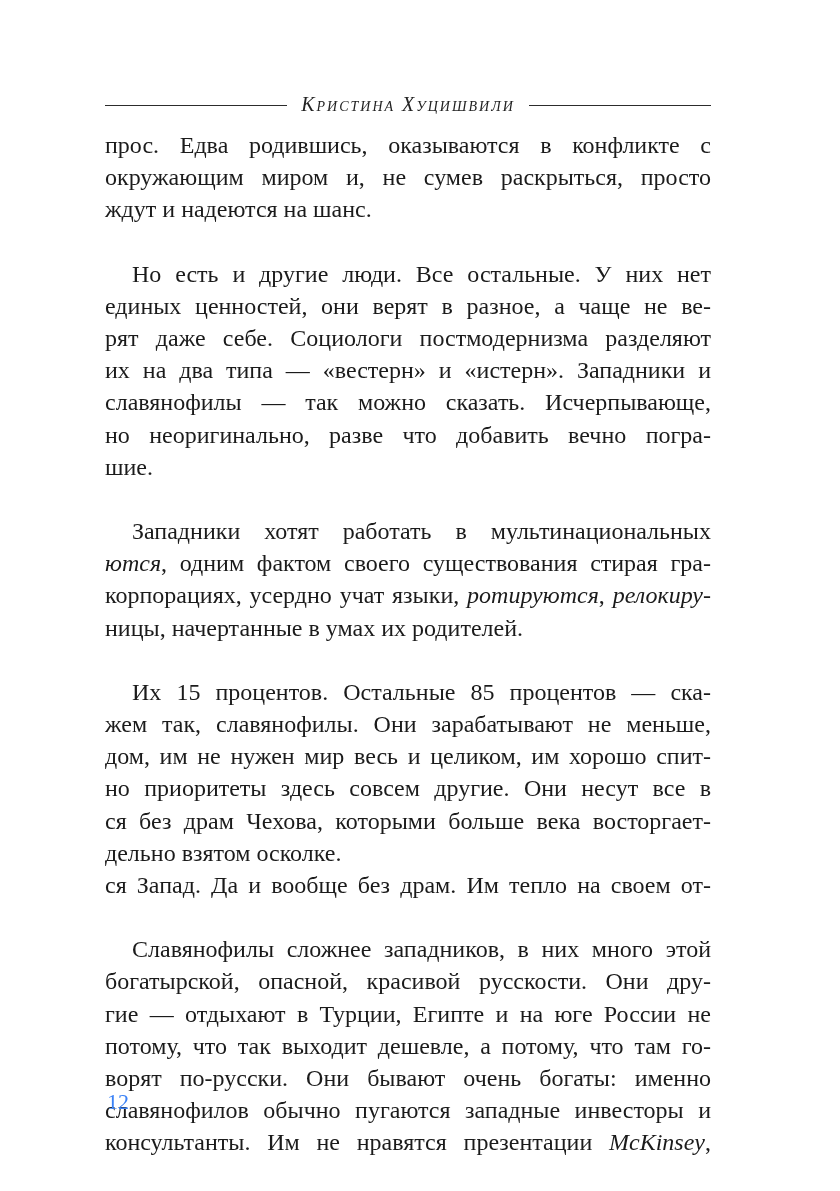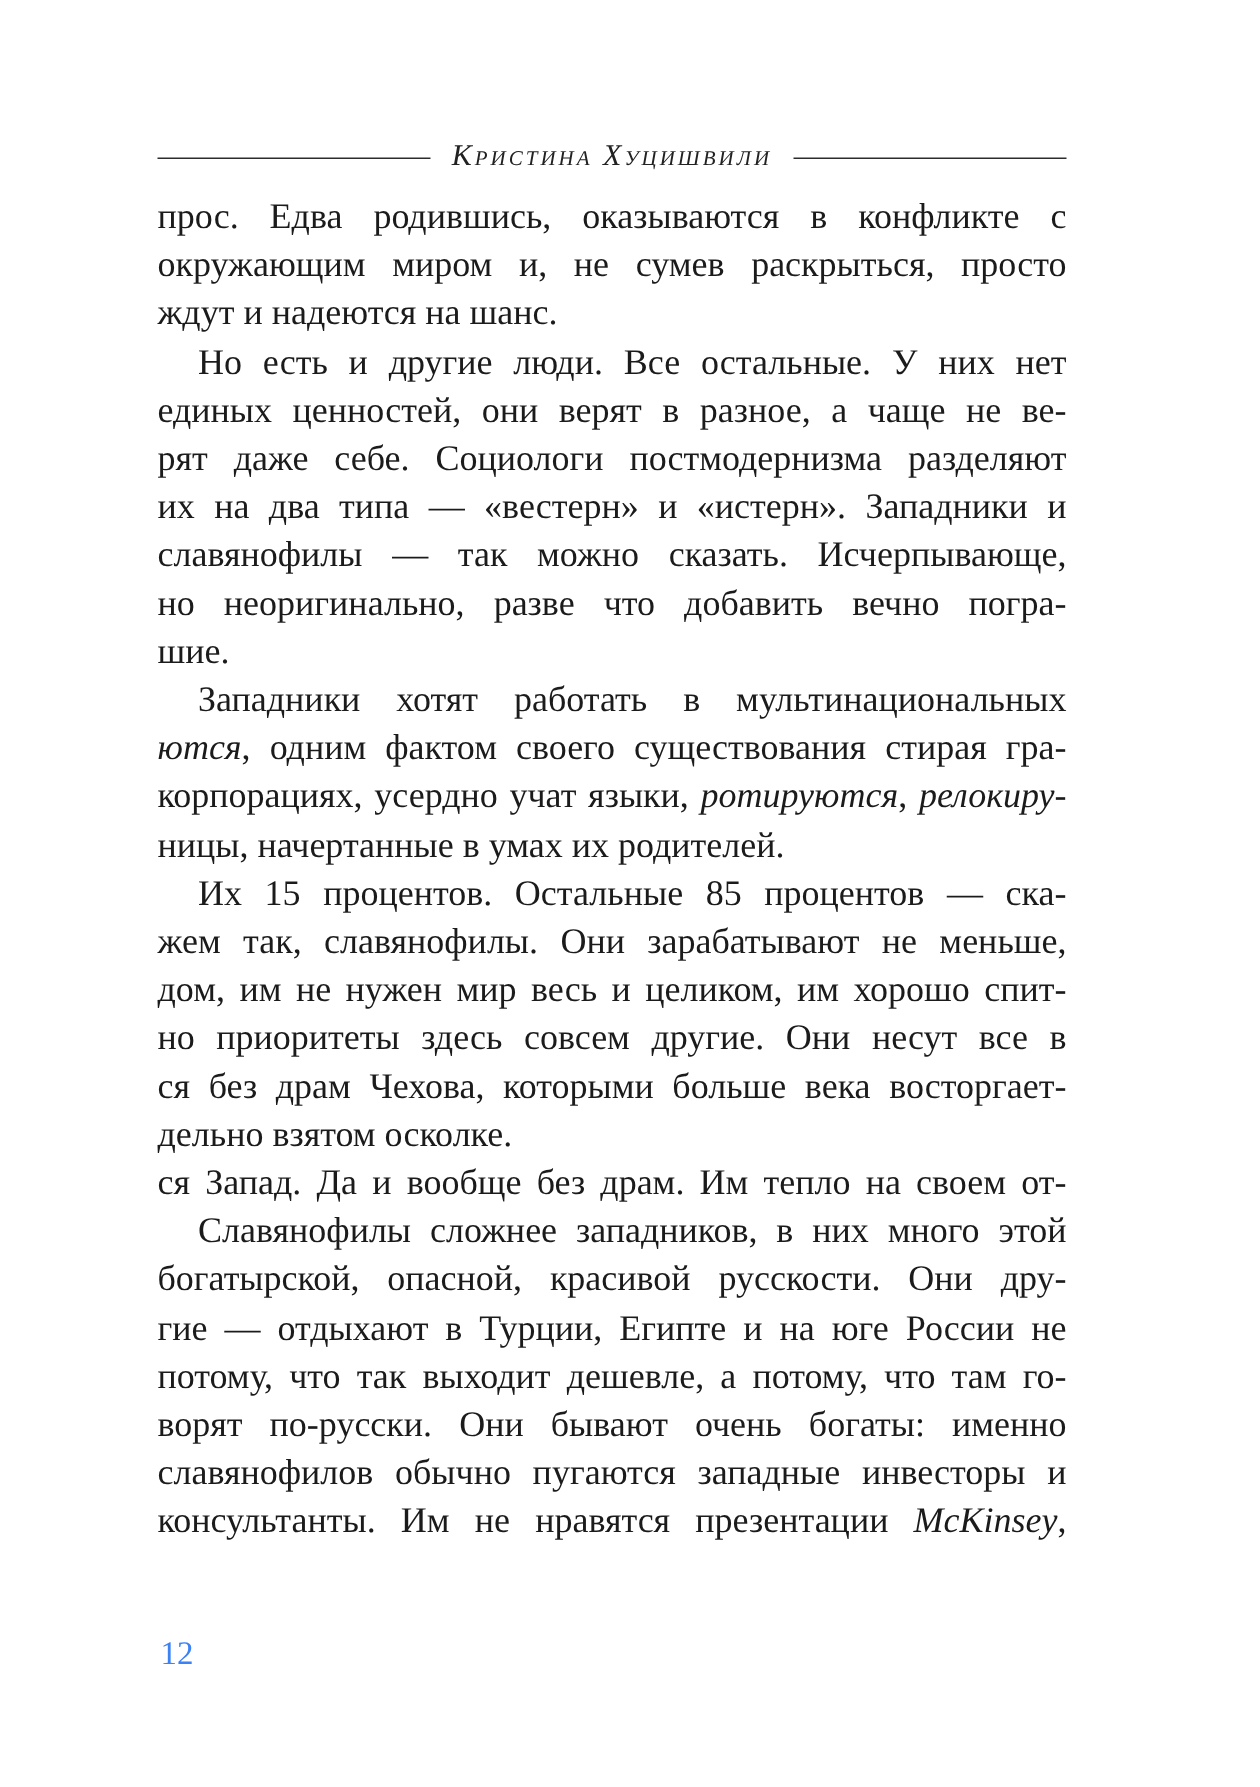--- a/index.html
+++ b/index.html
@@ -57,20 +57,21 @@
     -moz-text-align-last: justify;
     white-space: normal;
   }
   .text-line.last {
     text-align: center;
     text-align-last: left;
     -moz-text-align-last: left;
   }
   .text-line.indent {
     text-indent: 27px;
+    margin-top: 32px;
   }
   .text-line em {
     font-style: italic;
   }
   .page-number {
     position: absolute;
     left: 107px;
     top: 1089px;
     font-size: 22px;
     color: #3b82f6;

